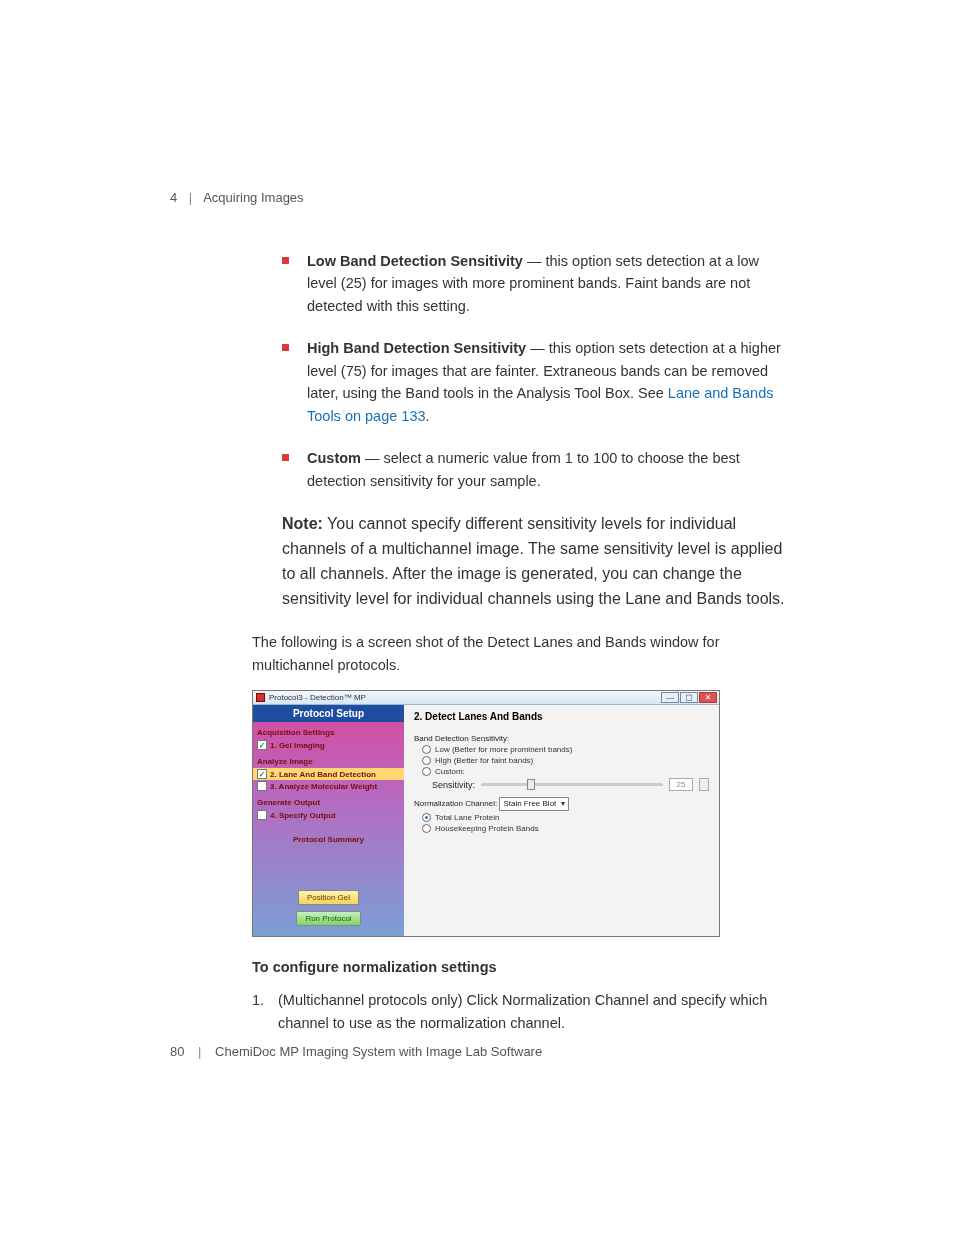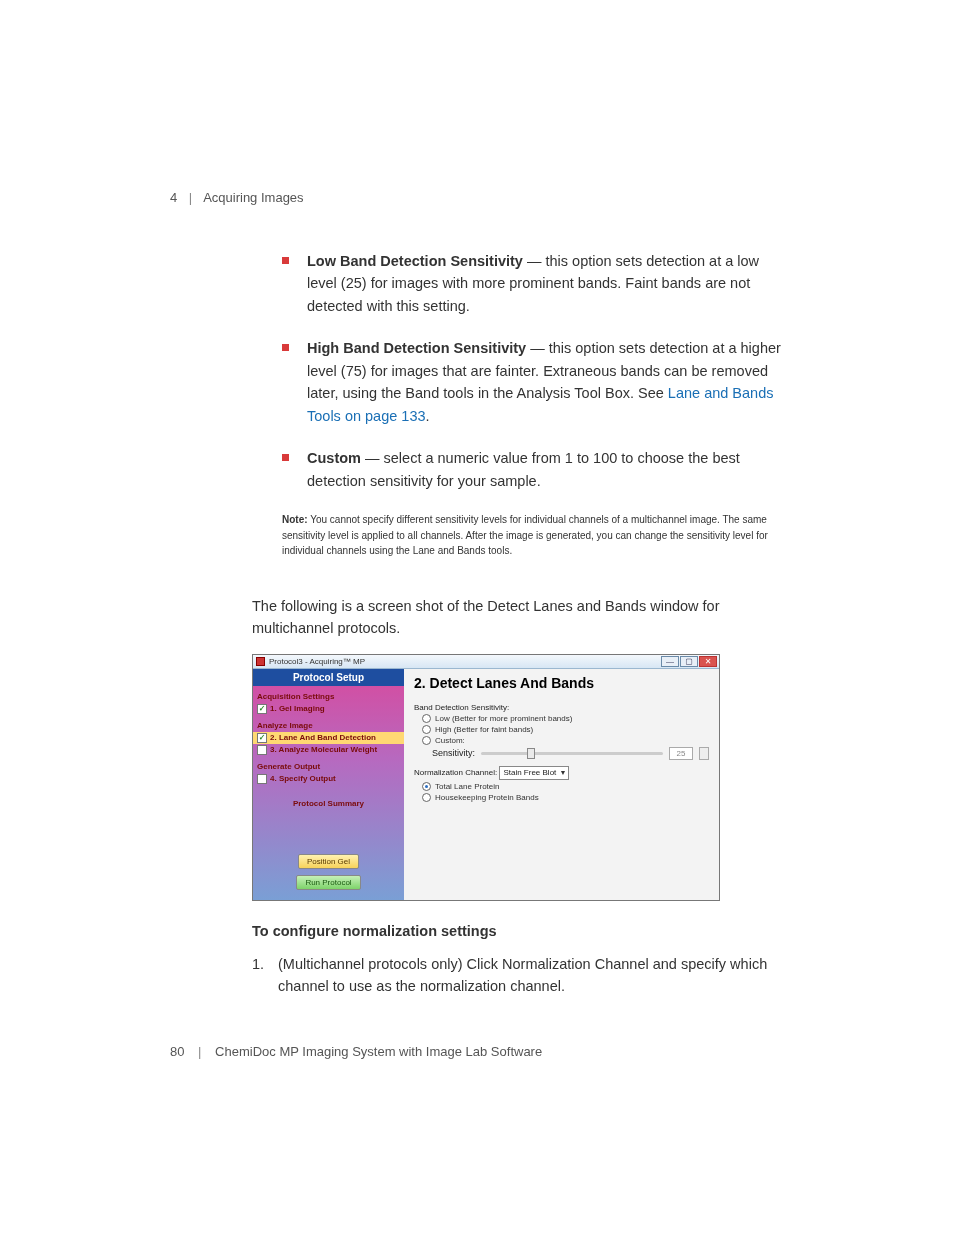--- a/index.html
+++ b/index.html
@@ -40,22 +40,22 @@
     flex: 0 0 7px;
     margin-top: 7px;
     margin-right: 18px;
   }
   .bullet-item .txt { flex: 1; }
   .bullet-item .txt b { font-weight: bold; }
   .bullet-item .txt a { color: #1a6fb5; text-decoration: none; }
   .note {
     margin-left: 112px;
     margin-top: 10px;
-    margin-bottom: 36px;
-    font-size: 10px;
+    margin-bottom: 20px;
+    font-size: 16px;
     line-height: 1.55;
   }
   .para {
     margin-left: 82px;
     font-size: 14.5px;
     line-height: 1.55;
     margin-bottom: 14px;
   }
   .subhead {
     margin-left: 82px;
@@ -150,21 +150,21 @@
     display:flex; flex-direction:column; align-items:center; gap:6px;
   }
   .shot .ybtn, .shot .gbtn {
     font-size:8px; padding:2px 8px; border:1px solid #888; border-radius:2px;
   }
   .shot .ybtn { background: linear-gradient(#fff2b0,#f7d25a); color:#5a3b00;}
   .shot .gbtn { background: linear-gradient(#c6f0b8,#7ed36a); color:#1b5a12;}
   .shot .main {
     flex:1; background:#f3f3f3; padding:6px 10px; color:#222;
   }
-  .shot .main .mhead { font-weight:bold; font-size:14px; margin-bottom:12px; color:#000;}
+  .shot .main .mhead { font-weight:bold; font-size:10px; margin-bottom:12px; color:#000;}
   .shot .main .lbl { font-size:8px; margin:2px 0; }
   .shot .radio {
     width:9px;height:9px;border:1px solid #666;border-radius:50%;
     display:inline-block;vertical-align:middle;margin-right:4px;background:#fff;
     position:relative;
   }
   .shot .radio.sel::after{
     content:'';position:absolute;left:2px;top:2px;width:3px;height:3px;border-radius:50%;background:#2a6dc0;
   }
   .shot .row { font-size:8px; margin:2px 0 2px 8px; color:#333; display:flex; align-items:center;}
@@ -225,21 +225,21 @@
 
     <div class="note">
       <b>Note:</b><span> You cannot specify different sensitivity levels for individual channels of a multichannel image. The same sensitivity level is applied to all channels. After the image is generated, you can change the sensitivity level for individual channels using the Lane and Bands tools.</span>
     </div>
 
     <div class="para">The following is a screen shot of the Detect Lanes and Bands window for multichannel protocols.</div>
 
     <div class="shot">
       <div class="titlebar">
         <span style="width:9px;height:9px;background:#c33;border:1px solid #800;margin-right:4px;"></span>
-        <span>Protocol3 - Acquiring™ MP</span>
+        <span>Protocol3 - Detection™ MP</span>
         <div class="winbtns">
           <span>—</span>
           <span>▢</span>
           <span class="close">✕</span>
         </div>
       </div>
       <div class="body">
         <div class="sidebar">
           <div class="sbtitle">Protocol Setup</div>
           <div class="sb-group">Acquisition Settings</div>

